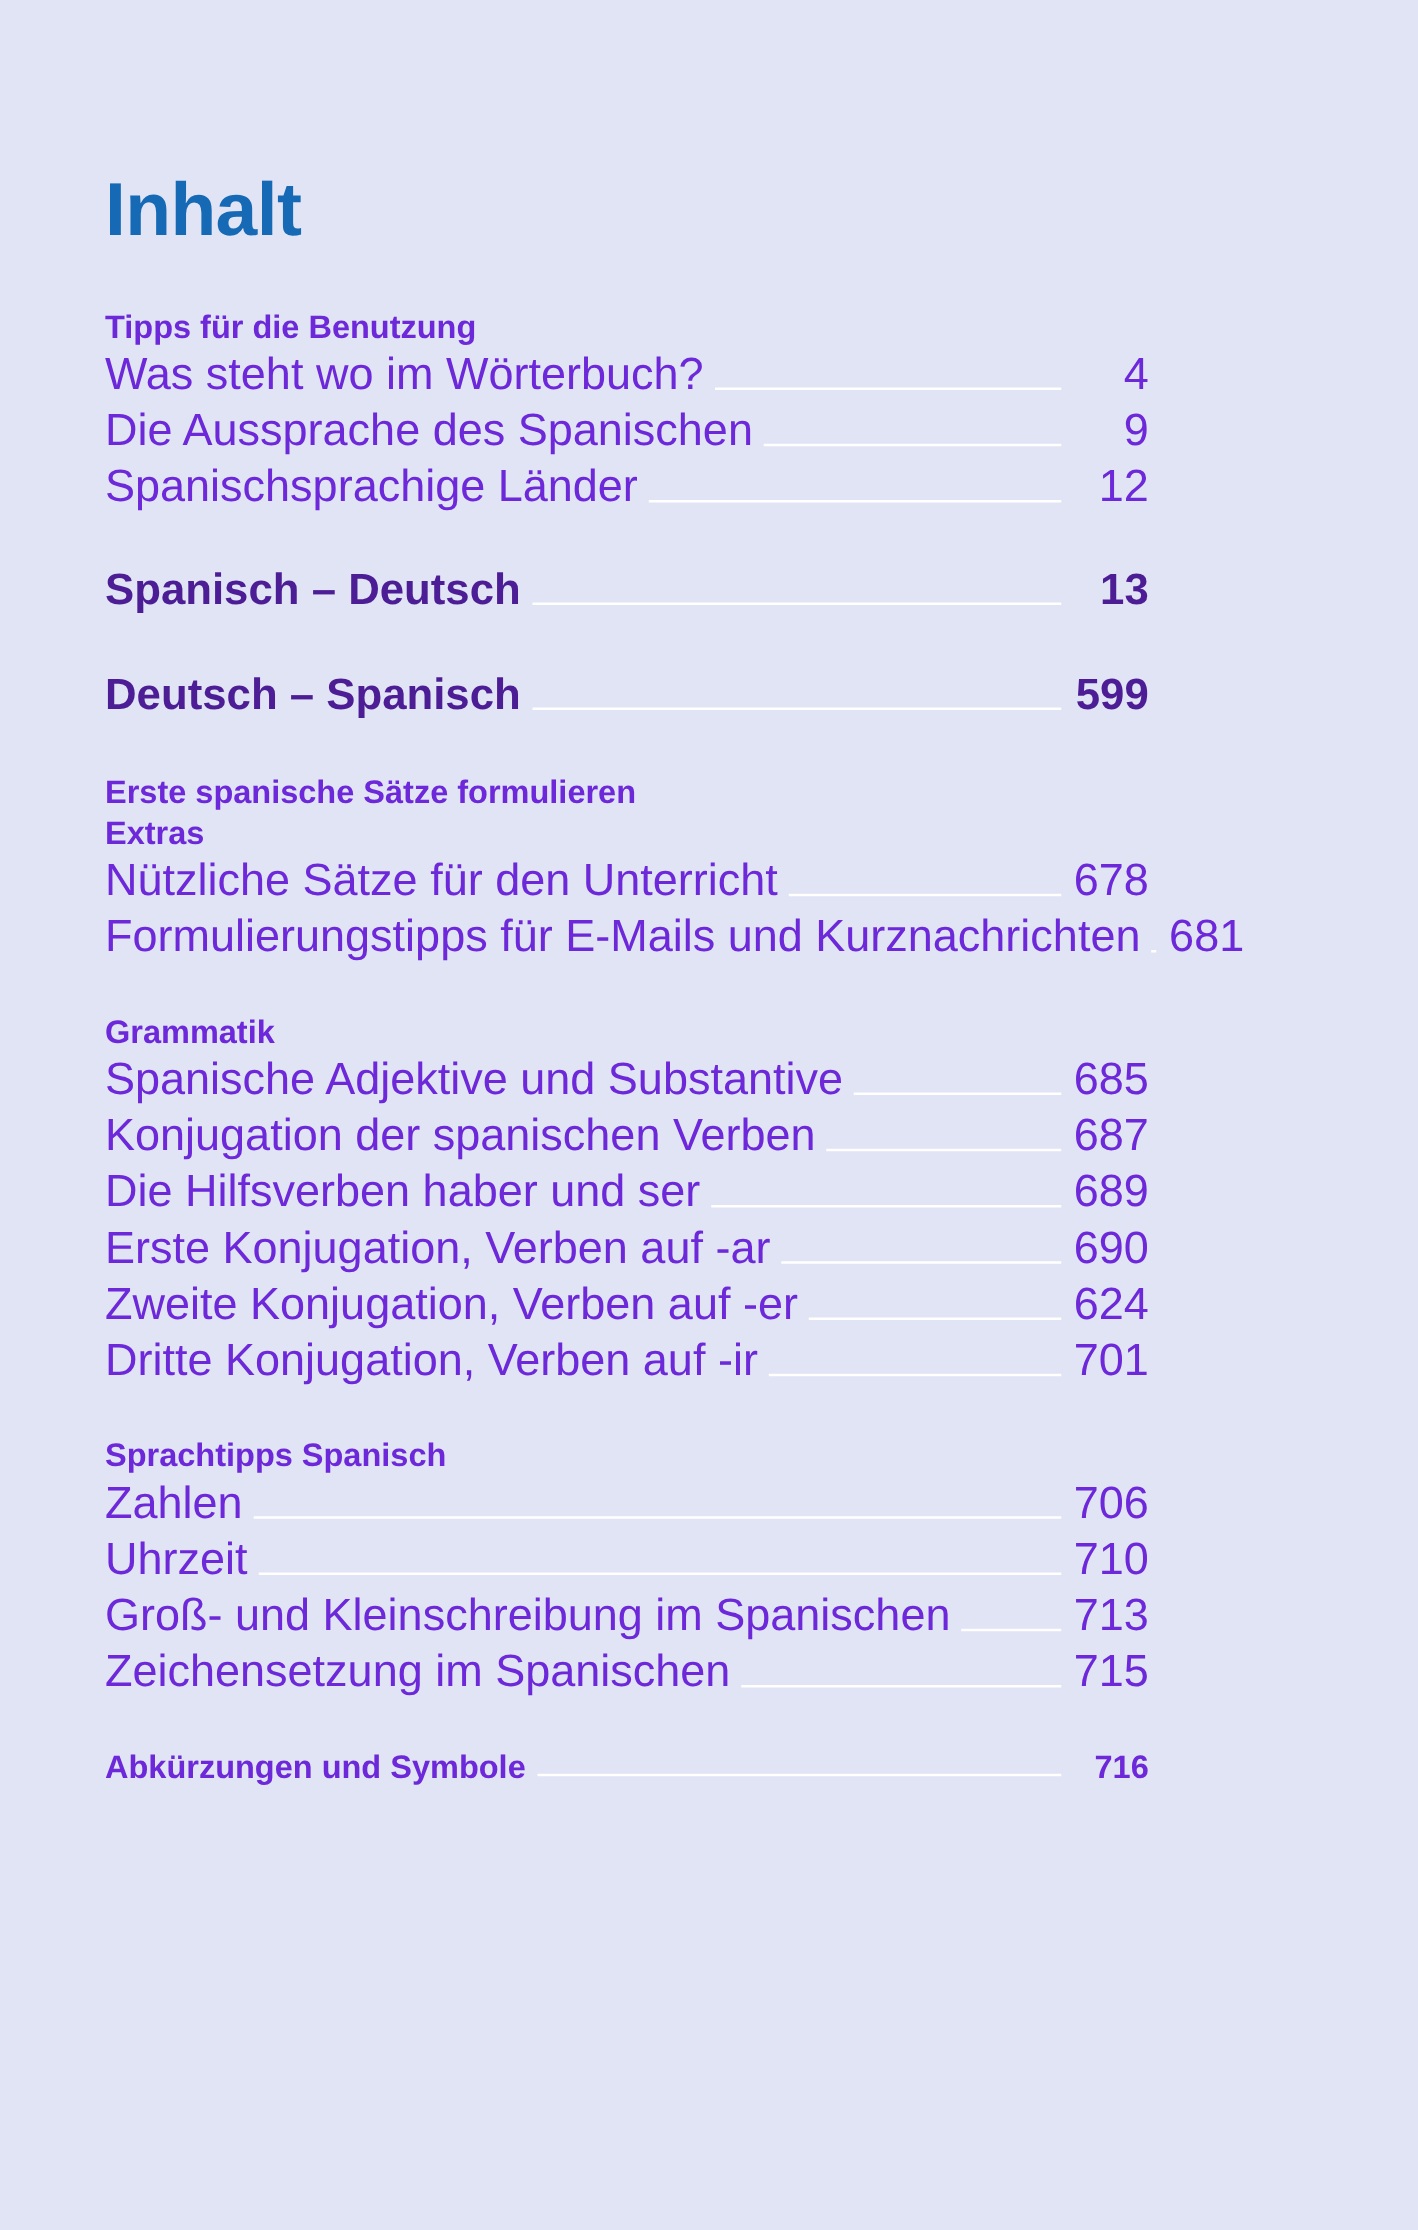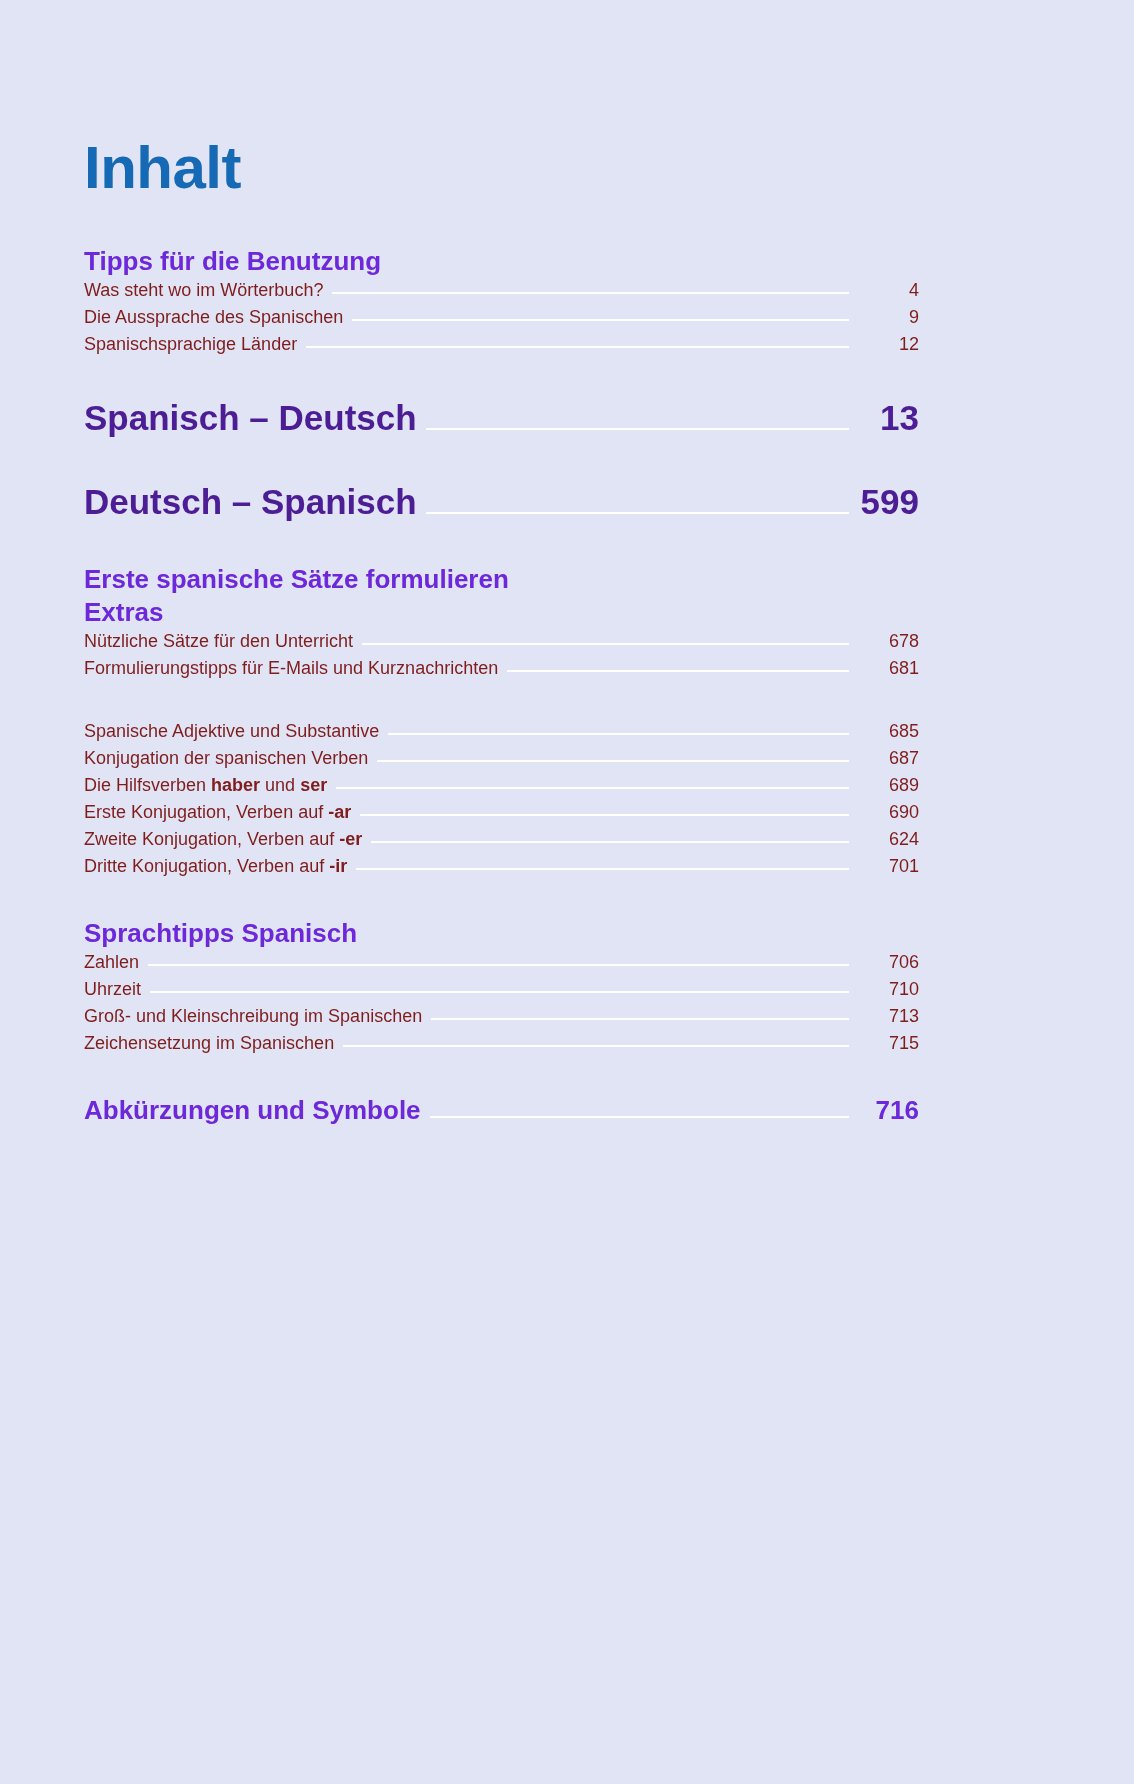--- a/index.html
+++ b/index.html
@@ -95,26 +95,26 @@
     font-weight: bold;
     font-size: 35px;
   }
   .row.heading-major {
     padding: 6px 0 7px 0;
   }
 
   
   .row.entry .label,
   .row.entry .pagenum {
-    color: #7f1d1d;
+    color: #6d28d9;
     font-weight: normal;
-    font-size: 18px;
+    font-size: 36px;
   }
   .row.entry .label b {
-    font-weight: bold;
+    font-weight: normal;
   }
   .row.noleader .leader::after {
     border-bottom: none;
   }
   .row .pagenum.empty {
     visibility: hidden;
   }
 </style>
 </head>
 <body>
@@ -175,20 +175,25 @@
             <span class="leader"></span>
             <span class="pagenum">678</span>
           </div>
           <div class="row entry">
             <span class="label">Formulierungstipps für E-Mails und Kurznachrichten</span>
             <span class="leader"></span>
             <span class="pagenum">681</span>
           </div>
         </div>
         <div class="group">
+          <div class="row heading noleader">
+            <span class="label">Grammatik</span>
+            <span class="leader"></span>
+            <span class="pagenum empty"></span>
+          </div>
           <div class="row entry">
             <span class="label">Spanische Adjektive und Substantive</span>
             <span class="leader"></span>
             <span class="pagenum">685</span>
           </div>
           <div class="row entry">
             <span class="label">Konjugation der spanischen Verben</span>
             <span class="leader"></span>
             <span class="pagenum">687</span>
           </div>

